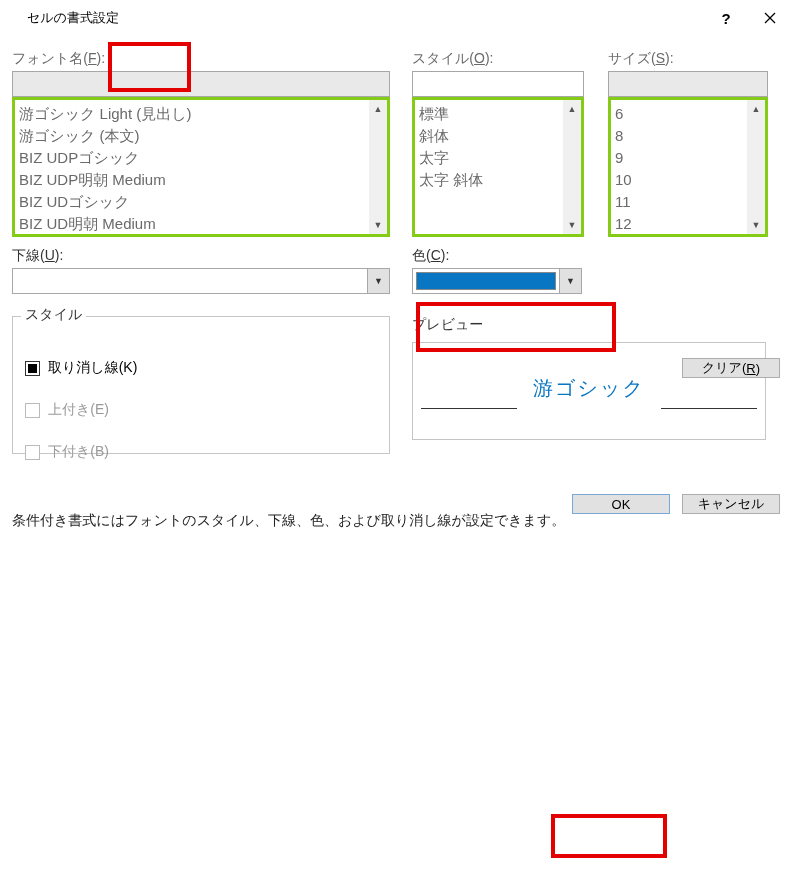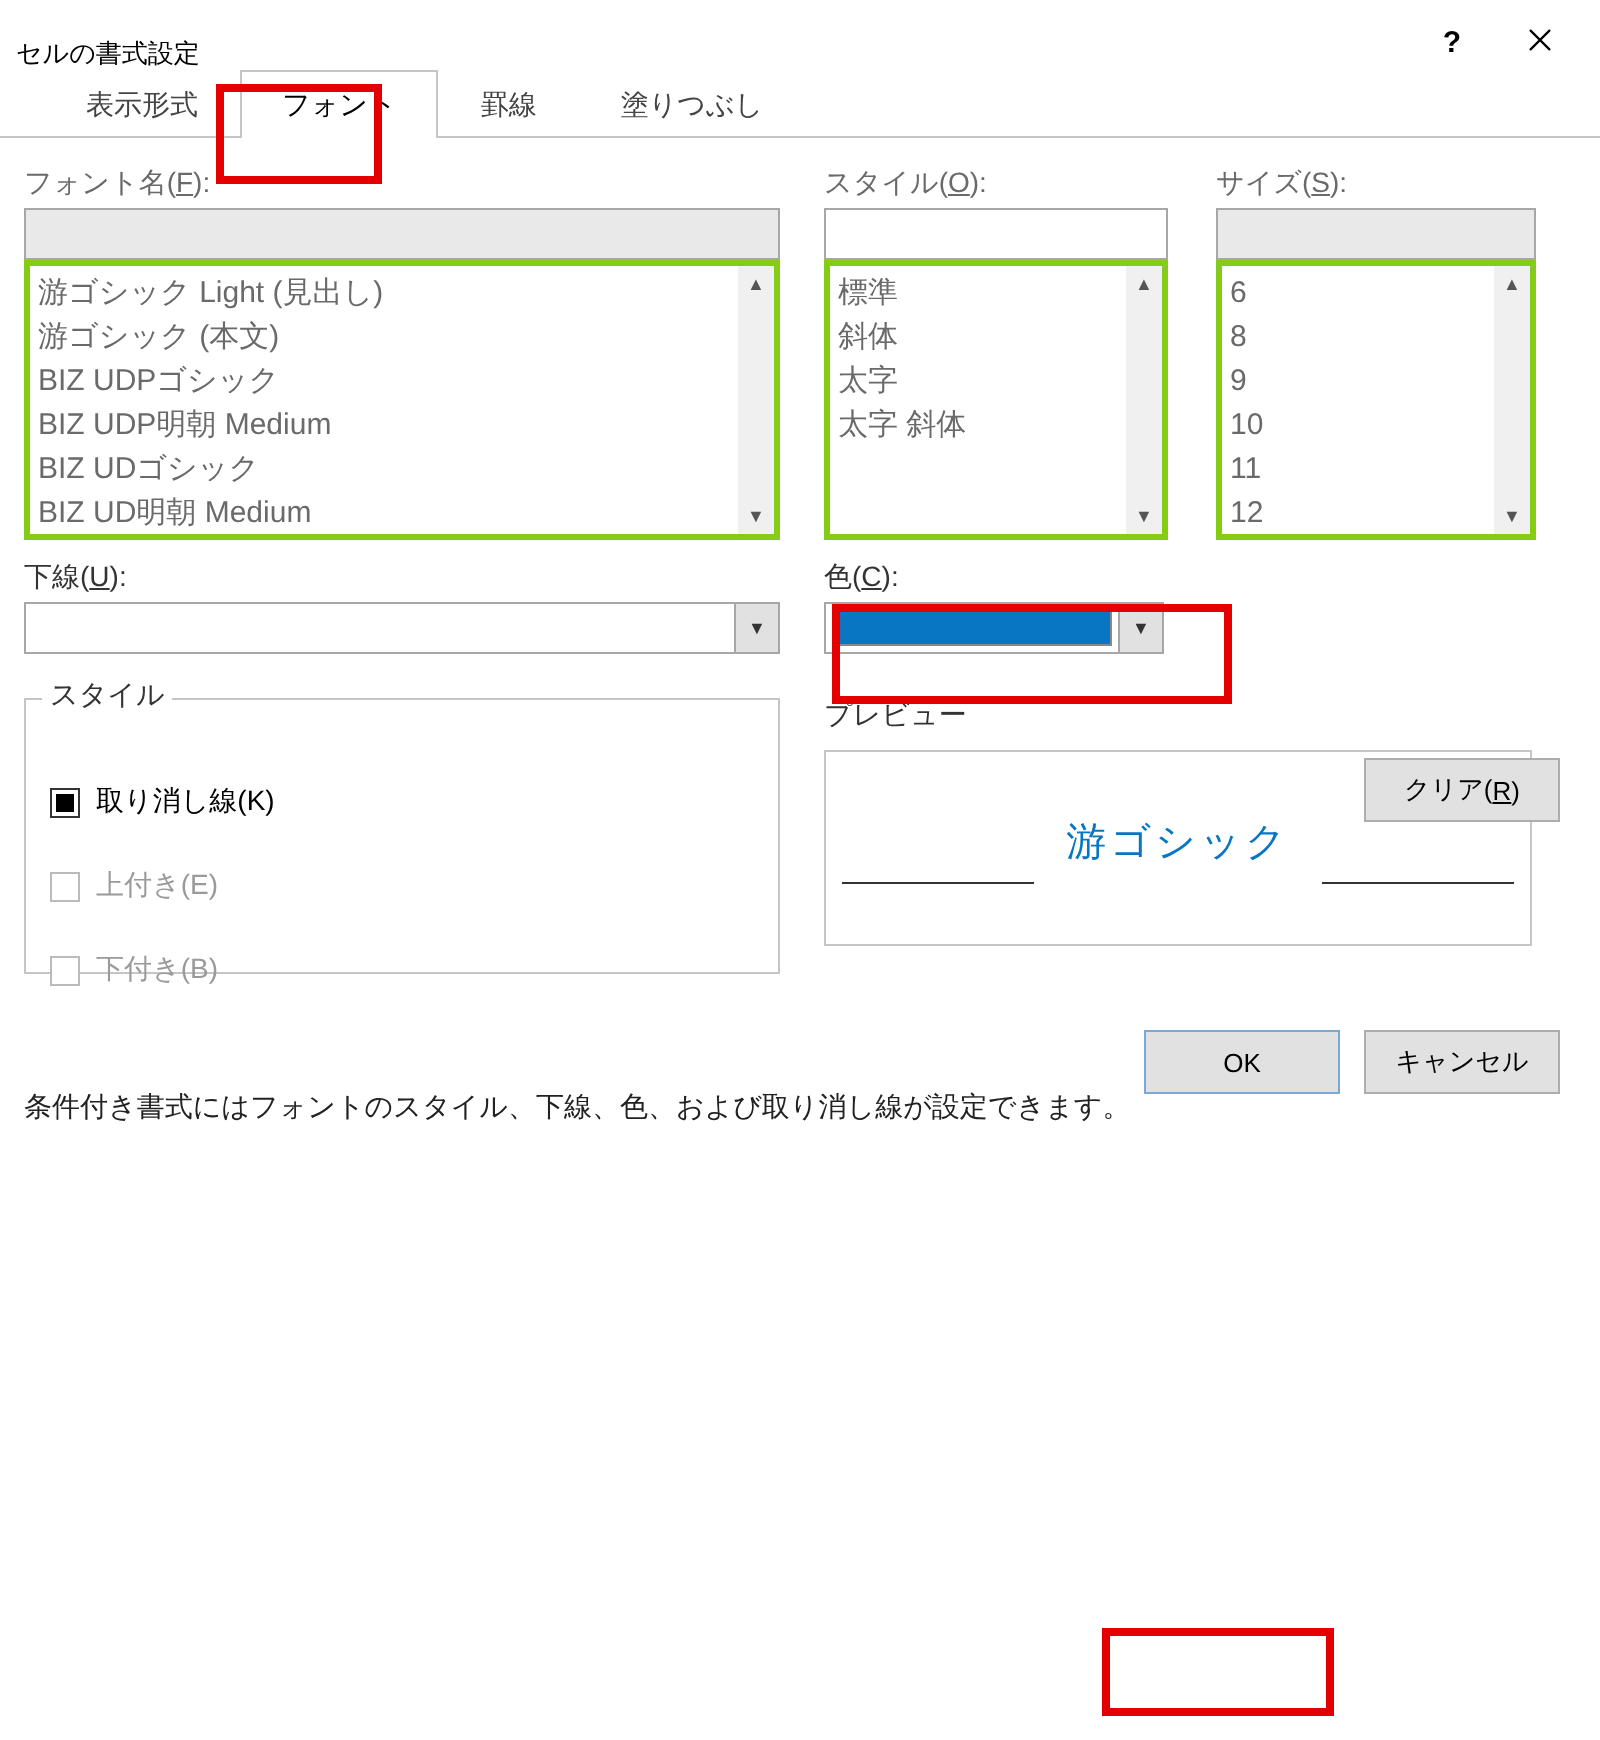--- a/index.html
+++ b/index.html
@@ -12,22 +12,22 @@
     color: #000;
   }
   .dialog {
     width: 800px; height: 870px;
     background: #ffffff;
     position: relative;
   }
   
   .titlebar {
     height: 36px;
-    display: flex; align-items: flex-end;
-    padding: 0 8px 0 8px;
+    display: flex; align-items: center;
+    padding: 0 8px 0 27px;
     font-size: 13px;
   }
   .titlebar .title { flex: 1; }
   .titlebar .btn {
     width: 44px; height: 30px;
     display: flex; align-items: center; justify-content: center;
     font-size: 15px;
   }
   .help-icon { font-family: Arial, sans-serif; font-weight: bold; }
   .close-icon svg { width: 12px; height: 12px; }
@@ -180,21 +180,21 @@
     color: #222;
   }
 
   .footer {
     position: absolute;
     right: 20px;
     width: 758px;
   }
   .clear-row { position:absolute; bottom: 152px; right:0; display:flex; justify-content:flex-end;}
   .btn-std {
-    min-width: 98px; height: 32px;
+    min-width: 98px; height: 20px;
     background: #e1e1e1;
     border: 1px solid #adadad;
     font-size: 13px;
     display: inline-flex; align-items: center; justify-content: center;
     padding: 0 14px;
     text-align: right;
   }
   .btn-row { position:absolute; bottom: 16px; right:0; display:flex; gap: 12px; }
   .btn-std.ok { border: 1px solid #7aa7d7; }
 
@@ -212,26 +212,20 @@
     <div class="btn">
       <span class="close-icon">
         <svg viewBox="0 0 12 12">
             <line x1="1" y1="1" x2="11" y2="11" stroke="#000" stroke-width="1.2"></line>
             <line x1="11" y1="1" x2="1" y2="11" stroke="#000" stroke-width="1.2"></line>
           </svg>
       </span>
     </div>
   </div>
 
-  <div class="tabs">
-    <div class="tab">表示形式</div>
-    <div class="tab active">フォント</div>
-    <div class="tab">罫線</div>
-    <div class="tab">塗りつぶし</div>
-  </div>
 
   <div class="highlight-red" style="left:108px; top:42px; width:83px; height:50px;"></div>
 
   <div class="body">
 
     <div class="row">
 
       <div class="col font-col">
         <div class="label">
           <span>フォント名(</span><span class="u">F</span><span>):</span>

